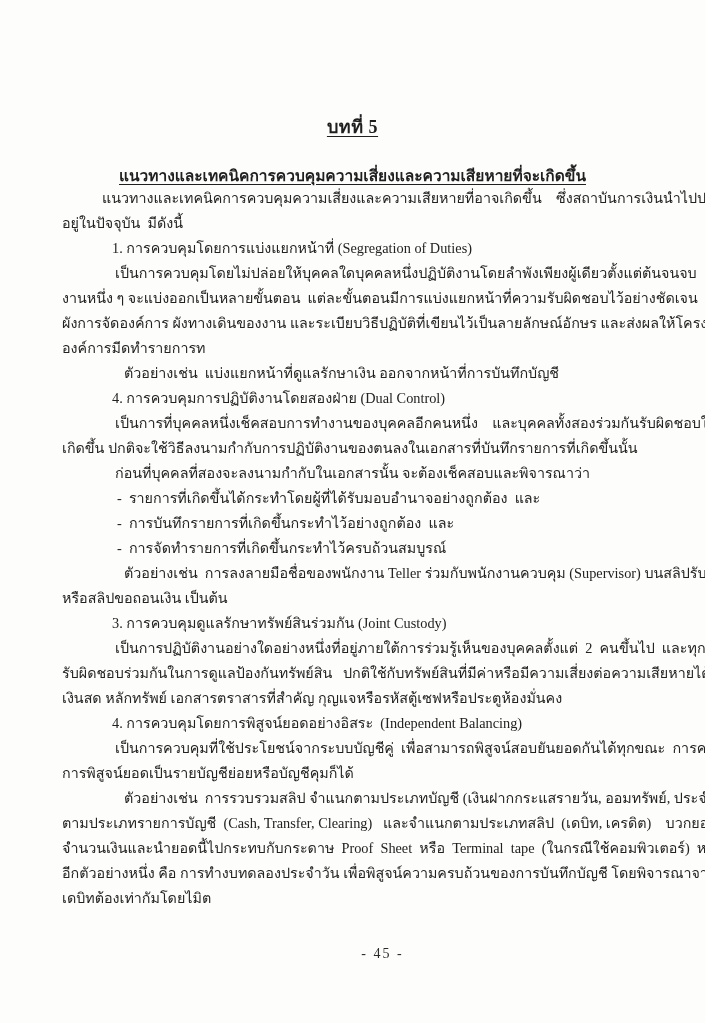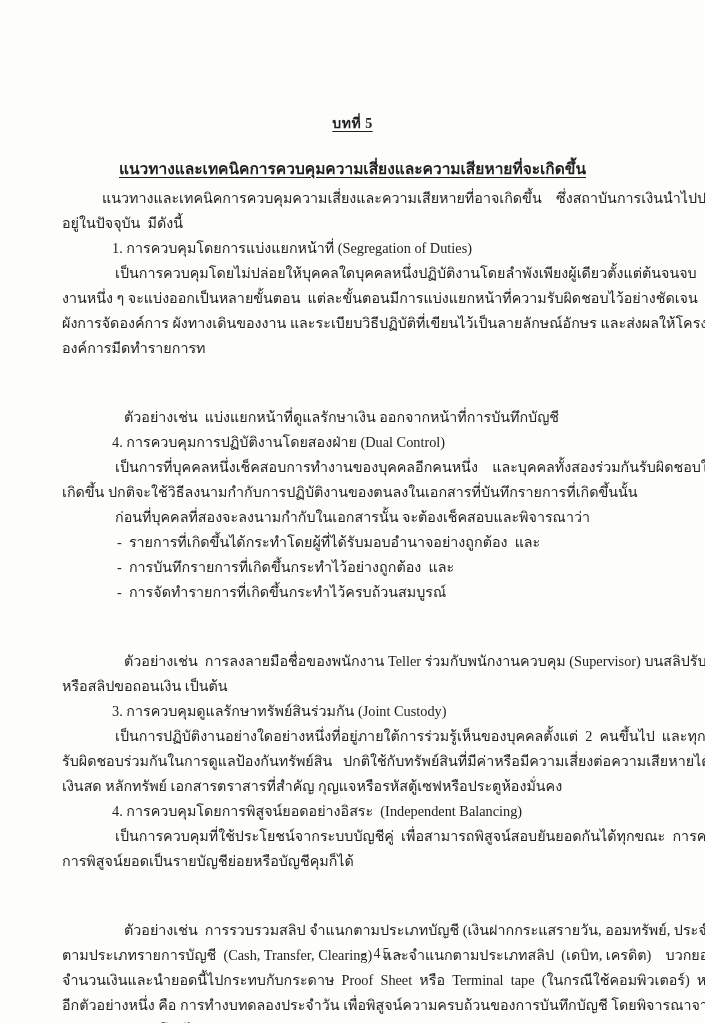--- a/index.html
+++ b/index.html
@@ -22,21 +22,21 @@
   }
   .doc-header {
     position: absolute;
     top: 112px;
     left: 0;
     width: 705px;
     text-align: center;
   }
   .chapter-heading {
     display: inline-block;
-    font-size: 14px;
+    font-size: 18px;
     font-weight: bold;
     text-decoration: underline;
     text-underline-offset: 3px;
     letter-spacing: 0.5px;
   }
   .doc-title {
     margin-top: 22px;
     text-align: center;
   }
   .doc-title span {
@@ -58,21 +58,21 @@
     height: 25px;
     white-space: pre;
     color: #222220;
   }
   
   .line.flush   { padding-left: 0; }
   .line.para    { padding-left: 40px; }
   .line.num     { padding-left: 50px; }
   .line.para2   { padding-left: 53px; }
   .line.dash    { padding-left: 55px; }
-  .line.example { padding-left: 62px; margin-top: 44px; }
+  .line.example { padding-left: 62px; }
   .page-number {
     position: absolute;
     top: 946px;
     left: 0;
     width: 705px;
     text-align: center;
     font-size: 14px;
     color: #2a2a28;
     letter-spacing: 2px;
     padding-left: 30px;

